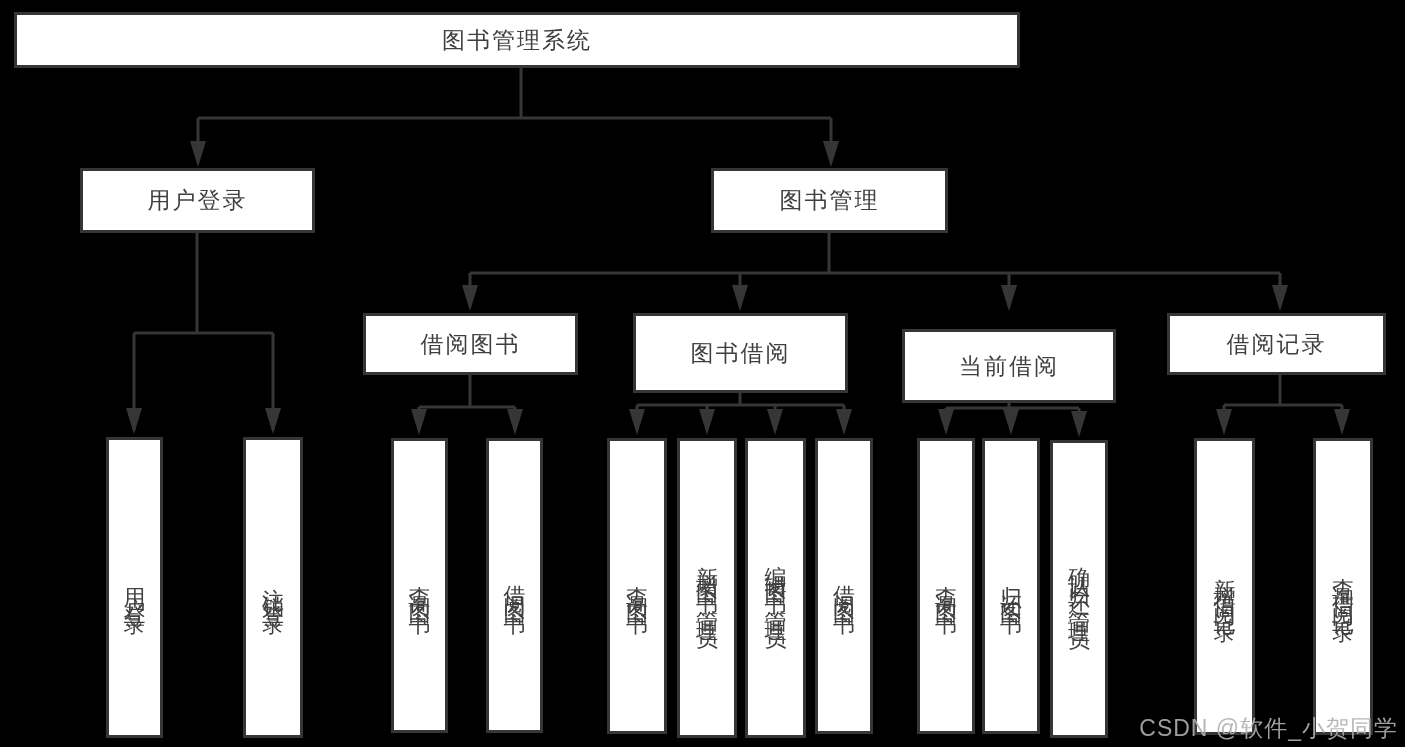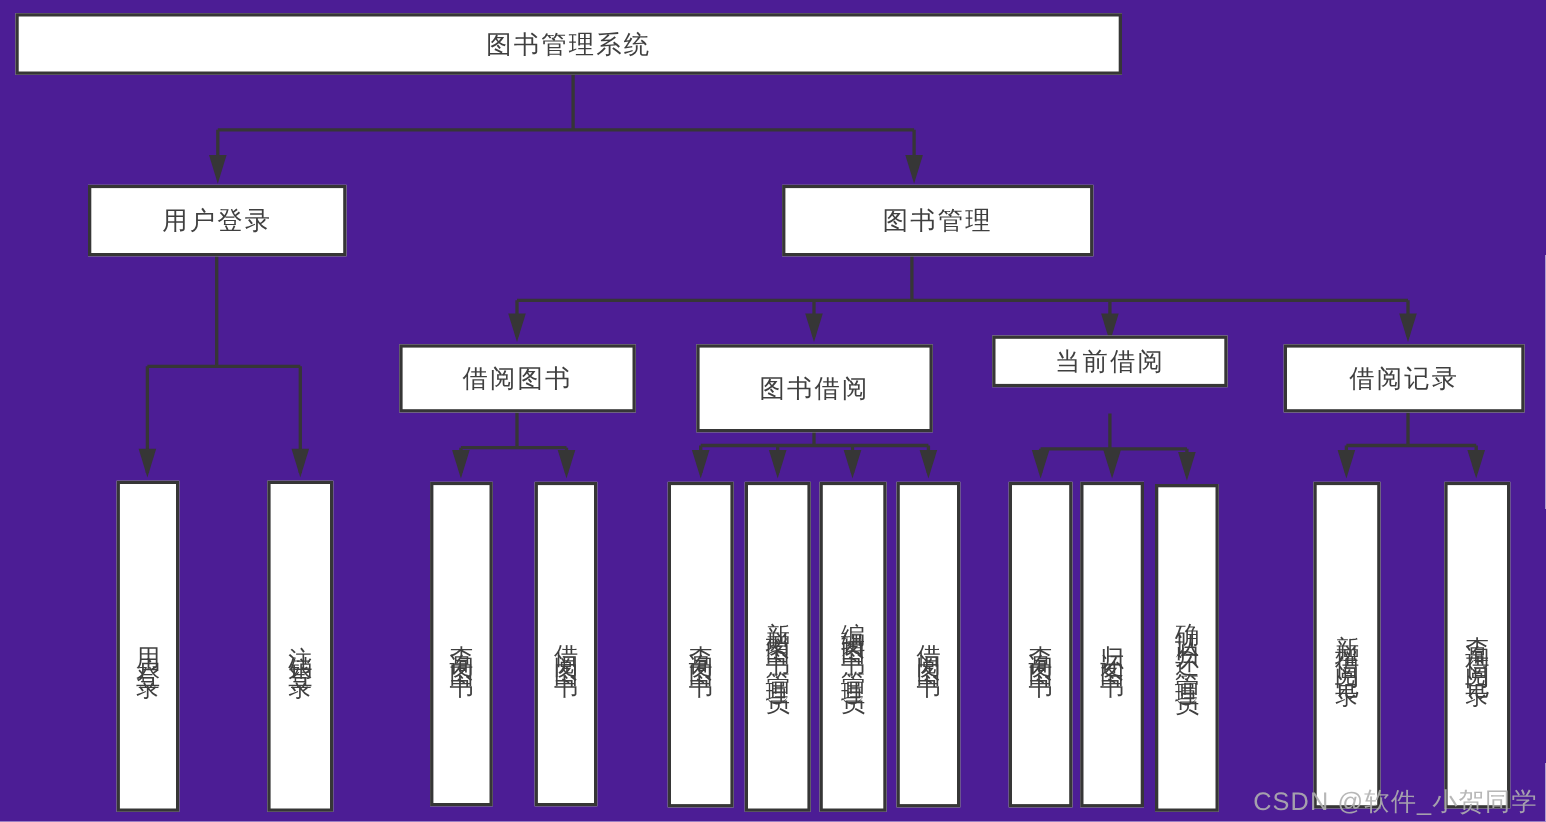--- a/index.html
+++ b/index.html
@@ -1,20 +1,20 @@
 <!DOCTYPE html>
 <html><head>
 <meta charset="utf-8">
 <style>
   html, body { margin: 0; padding: 0; background: #ffffff; }
   .canvas {
     position: relative;
     width: 1405px;
     height: 747px;
-    background: #4c1d95;
+    background: #000000;
     font-family: "Liberation Sans", sans-serif;
     overflow: hidden;
   }
   svg.connectors {
     position: absolute;
     left: 0; top: 0;
     width: 1405px; height: 747px;
   }
   .node {
     position: absolute;
@@ -93,25 +93,25 @@
       <polygon points="1216,409 1232,409 1224,435"></polygon>
       <polygon points="1334,409 1350,409 1342,435"></polygon>
     </g>
   </svg>
 
   <div class="nodes">
 
     <div class="node" style="left:14px;top:12px;width:1006px;height:56px">图书管理系统</div>
 
     <div class="node" style="left:80px;top:168px;width:235px;height:65px">用户登录</div>
-    <div class="node" style="left:711px;top:168px;width:283px;height:65px">图书管理</div>
+    <div class="node" style="left:711px;top:168px;width:237px;height:65px">图书管理</div>
 
     <div class="node" style="left:363px;top:313px;width:215px;height:62px">借阅图书</div>
     <div class="node" style="left:633px;top:313px;width:215px;height:80px">图书借阅</div>
-    <div class="node" style="left:902px;top:305px;width:214px;height:47px">当前借阅</div>
+    <div class="node" style="left:902px;top:329px;width:214px;height:74px">当前借阅</div>
     <div class="node" style="left:1167px;top:313px;width:219px;height:62px">借阅记录</div>
 
     <div class="node leaf" style="left:106px;top:437px;width:57px;height:301px">
       <span>用户登录</span>
     </div>
     <div class="node leaf" style="left:243px;top:437px;width:60px;height:301px">
       <span>注销登录</span>
     </div>
 
     <div class="node leaf" style="left:391px;top:438px;width:57px;height:295px">

